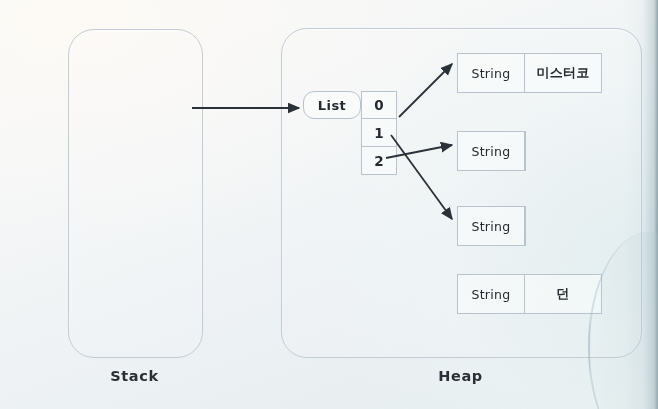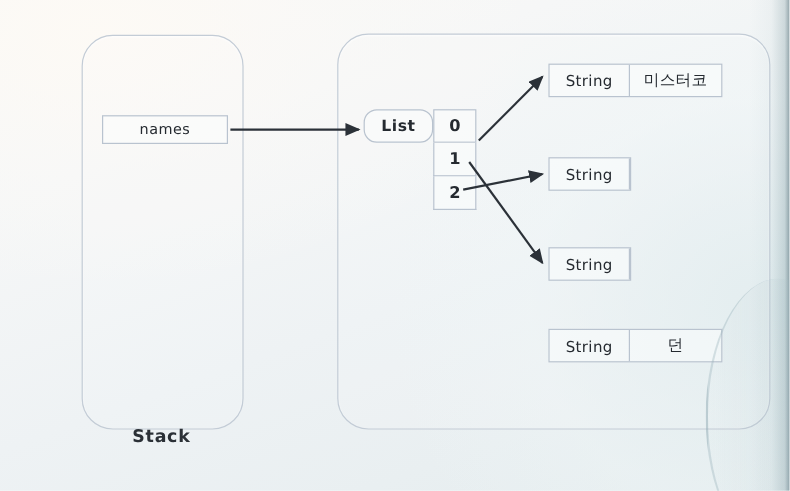--- a/index.html
+++ b/index.html
@@ -71,21 +71,21 @@
     position: absolute;
     font-size: 14.5px;
     font-weight: 700;
     letter-spacing: 0.6px;
     color: #2b3036;
     text-align: center;
     white-space: nowrap;
   }
   #stack-label {
     left: 68px;
-    top: 356px;
+    top: 368px;
     width: 133px;
     text-align: center;
   }
   #heap-label {
     left: 281px;
     top: 368px;
     width: 359px;
   }
 
   
@@ -133,21 +133,21 @@
   }
   #index-cell-0 { top: 91px;  border-left: 1.2px solid #b9c3cf; }
   #index-cell-1 { top: 119px; border-left: 1.2px solid #b9c3cf; border-top: none; }
   #index-cell-2 { top: 147px; border-left: 1.2px solid #b9c3cf; border-top: none; }
 
   
   .string-obj {
     position: absolute;
     box-sizing: border-box;
     display: flex;
-    height: 28px;
+    height: 40px;
     border: 1.2px solid #b9c3cf;
     background: rgba(252,253,254,0.55);
   }
   .string-type {
     width: 66px;
     display: flex;
     align-items: center;
     justify-content: center;
     font-size: 12.5px;
     color: #252a30;
@@ -155,20 +155,21 @@
     border-right: 1.2px solid #b9c3cf;
   }
   .string-value {
     width: 76px;
     display: flex;
     align-items: center;
     justify-content: center;
     font-size: 13px;
     color: #252a30;
     letter-spacing: 0.3px;
+    font-weight: bold;
   }
   #string-obj-0 { left: 457px; top: 53px;  }
   #string-obj-1 { left: 457px; top: 131px; }
   #string-obj-2 { left: 457px; top: 206px; }
   #string-obj-3 { left: 457px; top: 274px; }
 
   
   #arrow-layer {
     position: absolute;
     left: 0;
@@ -180,22 +181,22 @@
 </style>
 </head>
 <body>
 
 <div id="canvas">
 
   <div class="region" id="stack-region"></div>
   <div class="region-label" id="stack-label">Stack</div>
 
   <div class="region" id="heap-region"></div>
-
-  <div class="cell" id="names-box">names</div>
+  <div class="region-label" id="heap-label">Heap</div>
+
 
   <div class="cell" id="list-label-cell">List</div>
   <div class="cell index-cell" id="index-cell-0">0</div>
   <div class="cell index-cell" id="index-cell-1">1</div>
   <div class="cell index-cell" id="index-cell-2">2</div>
 
   <div class="string-obj" id="string-obj-0">
     <div class="string-type">String</div>
     <div class="string-value">미스터코</div>
   </div>

